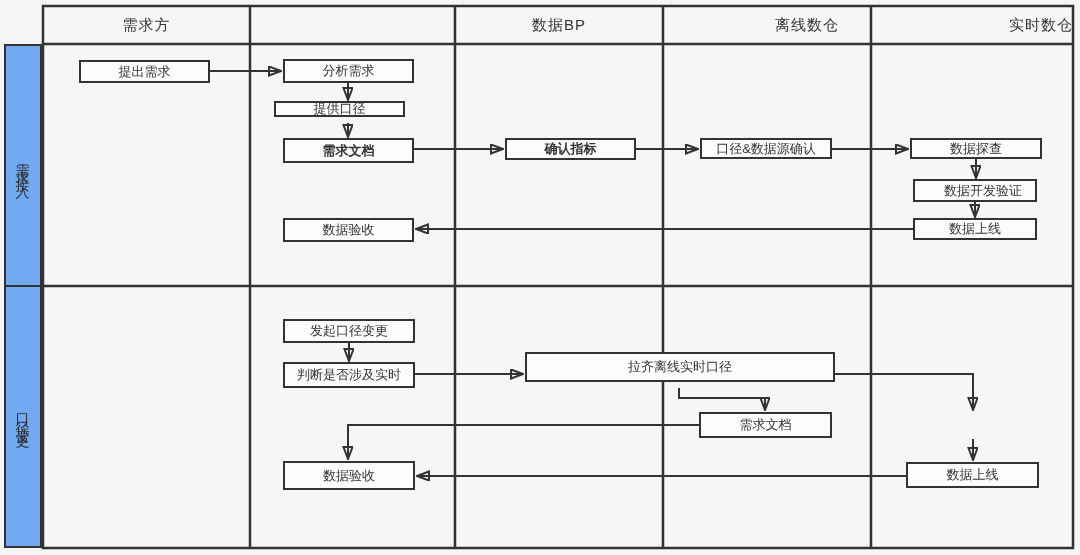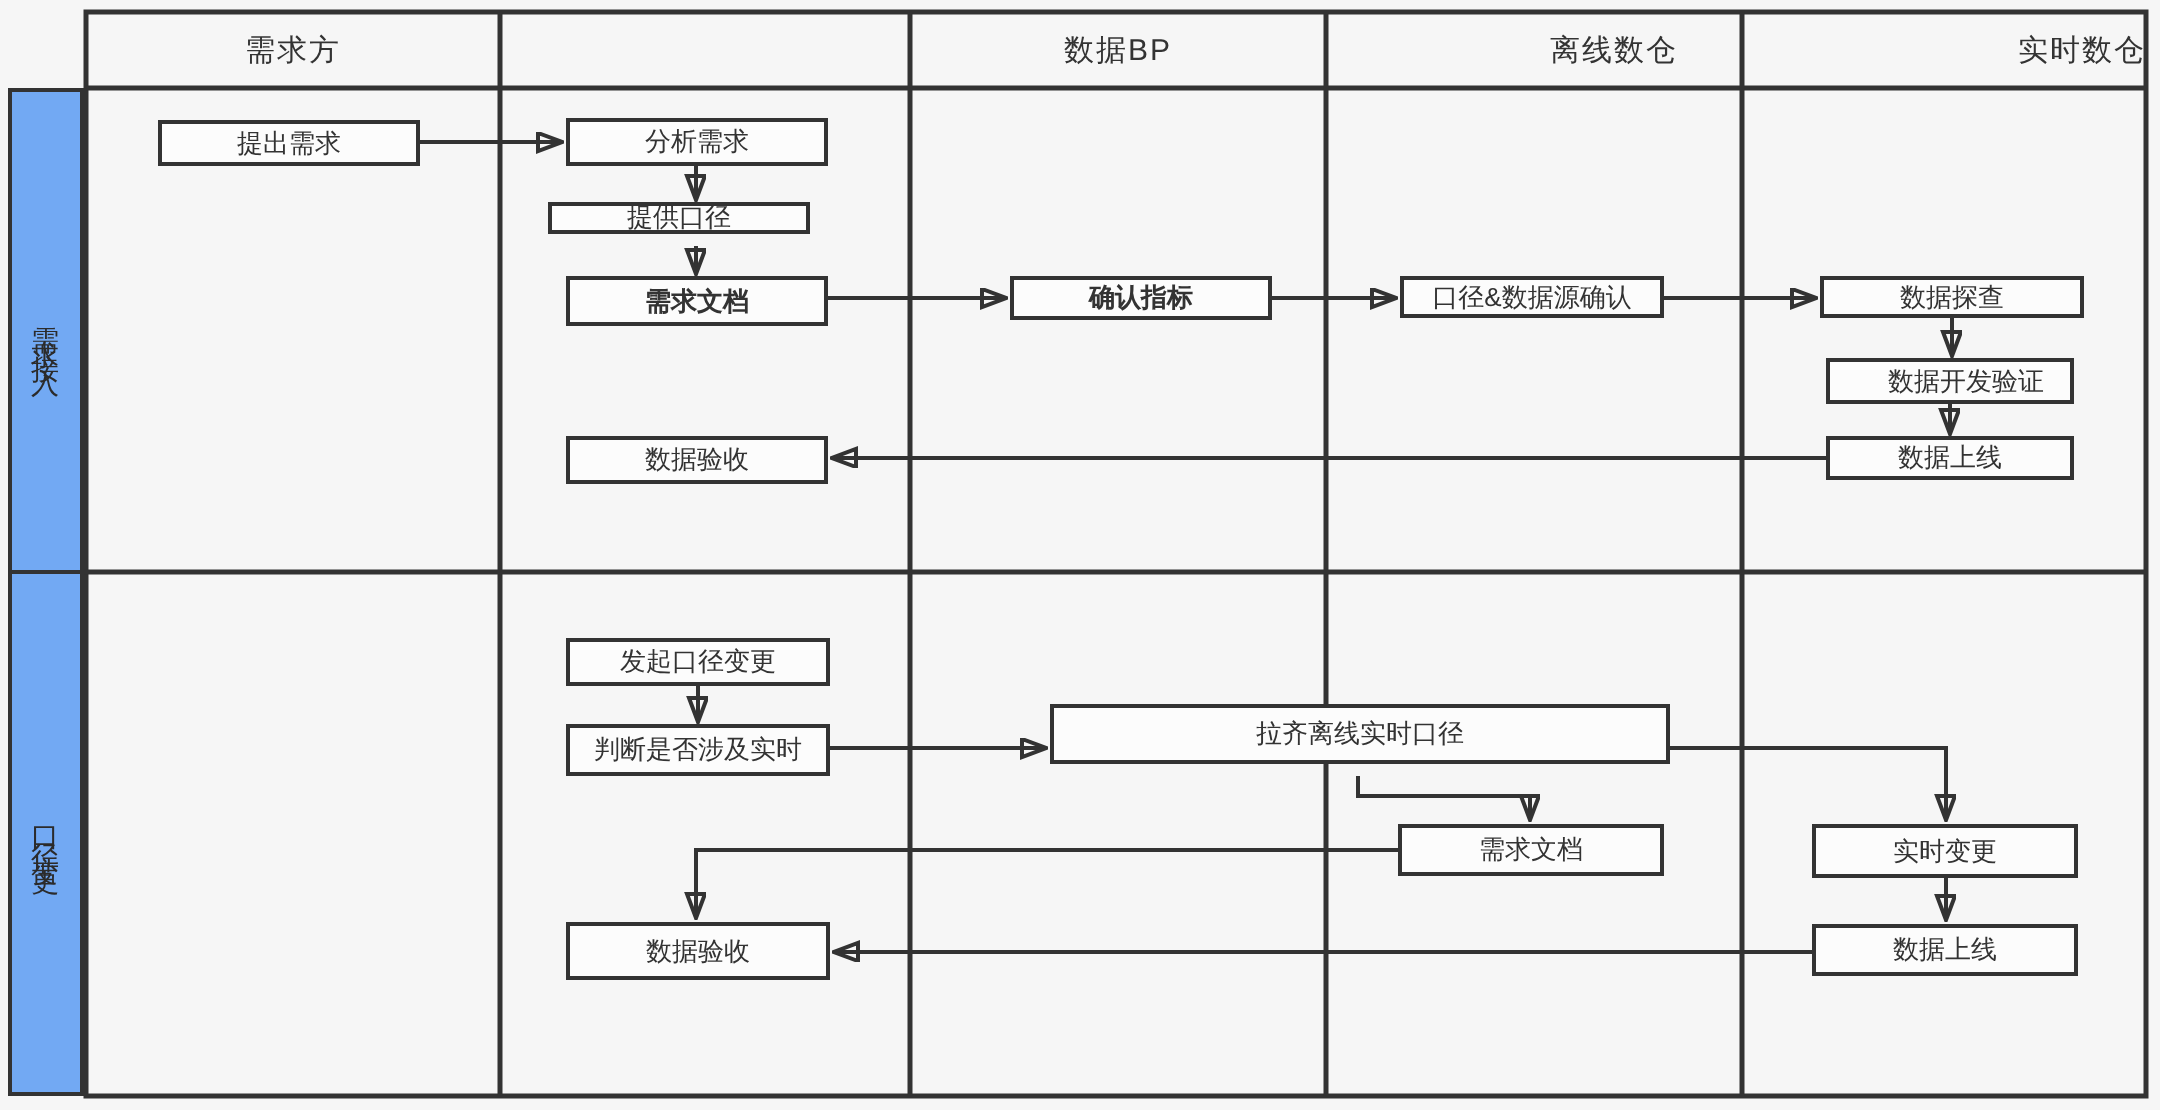--- a/index.html
+++ b/index.html
@@ -70,21 +70,20 @@
   <div class="node" style="left:700px;top:138px;width:132px;height:21px;">口径&amp;数据源确认</div>
   <div class="node" style="left:910px;top:138px;width:132px;height:21px;">数据探查</div>
   <div class="node" style="left:913px;top:179px;width:124px;height:23px;padding-left:16px;">数据开发验证</div>
   <div class="node" style="left:913px;top:218px;width:124px;height:22px;">数据上线</div>
   <div class="node" style="left:283px;top:218px;width:131px;height:24px;">数据验收</div>
 
   <div class="node" style="left:283px;top:319px;width:132px;height:24px;">发起口径变更</div>
   <div class="node" style="left:283px;top:362px;width:132px;height:26px;">判断是否涉及实时</div>
   <div class="node" style="left:525px;top:352px;width:310px;height:30px;">拉齐离线实时口径</div>
   <div class="node" style="left:699px;top:412px;width:133px;height:26px;">需求文档</div>
-  <div class="node" style="left:906px;top:412px;width:133px;height:27px;">实时变更</div>
   <div class="node" style="left:906px;top:462px;width:133px;height:26px;">数据上线</div>
   <div class="node" style="left:283px;top:461px;width:132px;height:29px;">数据验收</div>
 
   <svg class="layer connector-layer">
     <defs>
       <marker id="arw" markerUnits="userSpaceOnUse" markerWidth="14" markerHeight="12" refX="12" refY="5" orient="auto">
         <path class="arrowhead" d="M1,0.5 L13,5 L1,9.5 z"></path>
       </marker>
     </defs>
     <path d="M210,71 L280,71" marker-end="url(#arw)"></path>

